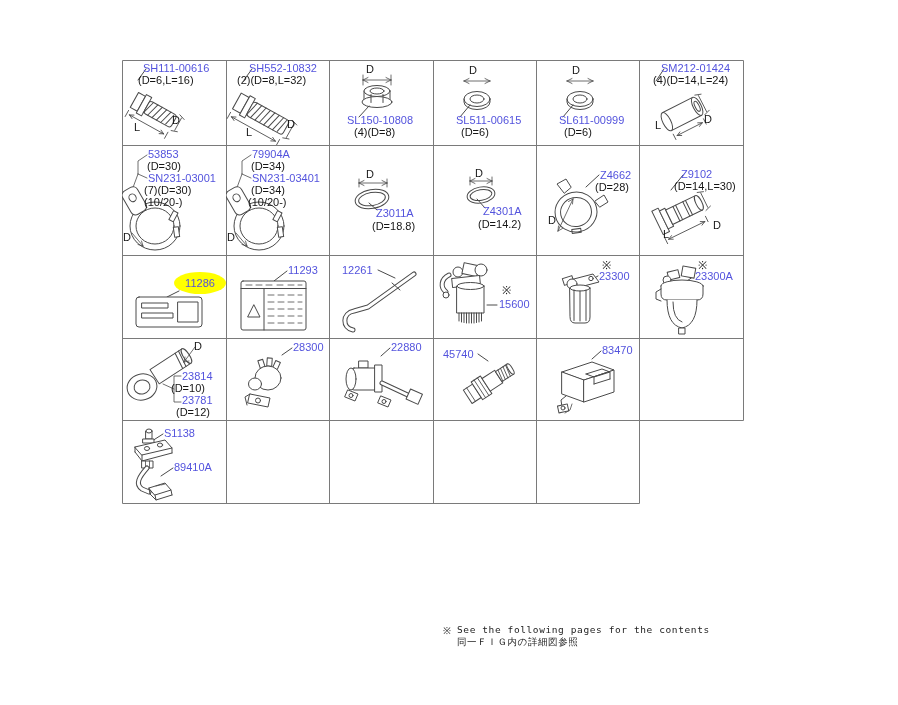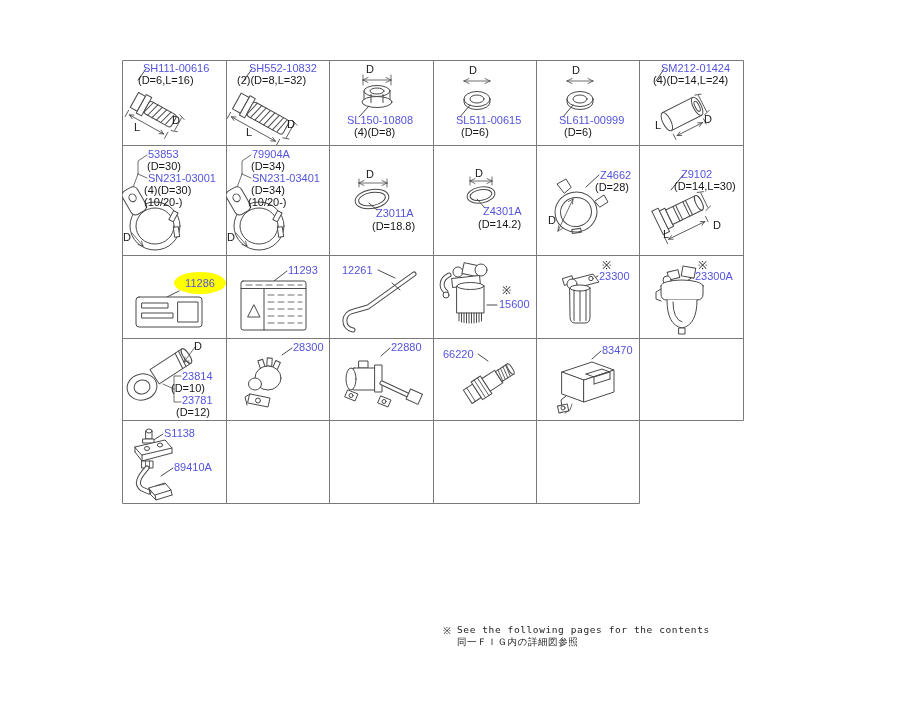--- a/index.html
+++ b/index.html
@@ -139,21 +139,21 @@
       <rect class="fw" x="52" y="82" width="5" height="10" transform="rotate(-8 54 87)"></rect>
       <g transform="rotate(-30 13 56)">
         <rect class="fw" x="4" y="42" width="17" height="27" rx="5"></rect>
         <ellipse cx="12.5" cy="52" rx="3.5" ry="4"></ellipse>
       </g>
       <path class="thin" d="M10 88 L21 101 M21 101 l-1.5 -5 M21 101 l-5 -1.5"></path>
     </svg>
     <span class="p" style="left:26px;top:4px">53853</span>
     <span class="d" style="left:25px;top:16px">(D=30)</span>
     <span class="p" style="left:26px;top:28px">SN231-03001</span>
-    <span class="d" style="left:22px;top:40px">(4)(D=30)</span>
+    <span class="d" style="left:22px;top:40px">(7)(D=30)</span>
     <span class="d" style="left:22px;top:52px">(10/20-)</span>
     <span class="d" style="left:1px;top:87px">D</span>
   </div>
 
   <div class="cell" style="left:226px;top:145px;width:103px;height:110px">
     <svg class="art" width="103" height="110">
       <path class="thin" d="M25 10 L16 16 V29 M25 33 L16 29 M16 29 L9 48"></path>
       <ellipse class="fw" cx="33" cy="81" rx="25" ry="24"></ellipse>
       <ellipse class="fw" cx="33" cy="81" rx="19" ry="18"></ellipse>
       <rect class="fw" x="49" y="66" width="5" height="10" transform="rotate(28 51 71)"></rect>
@@ -381,21 +381,21 @@
         <rect class="fw" x="-29" y="-8" width="11" height="16"></rect>
         <path class="thin" d="M-25 -8 V8"></path>
         <rect class="fw" x="-18" y="-10.5" width="11" height="21"></rect>
         <path class="thin" d="M-14.5 -10.5 V10.5 M-10.5 -10.5 V10.5"></path>
         <rect class="fw" x="-7" y="-7.5" width="15" height="15"></rect>
         <rect class="fw" x="8" y="-6" width="14" height="12"></rect>
         <path class="thin" d="M11 -6 l-2 12 M14 -6 l-2 12 M17 -6 l-2 12 M20 -6 l-2 12"></path>
         <ellipse class="fw" cx="22" cy="0" rx="2" ry="6"></ellipse>
       </g>
     </svg>
-    <span class="p" style="left:10px;top:11px">66220</span>
+    <span class="p" style="left:10px;top:11px">45740</span>
   </div>
 
   <div class="cell" style="left:536px;top:338px;width:104px;height:82px">
     <svg class="art" width="104" height="82">
       <path d="M65 13 L56 21"></path>
       <polygon class="fw" points="26,34 56,24 78,32 48,42"></polygon>
       <polygon class="fw" points="26,34 48,42 48,64 26,56"></polygon>
       <polygon class="fw" points="48,42 78,32 78,54 48,64"></polygon>
       <polyline points="50,36 66,31 74,34 58,39 50,36"></polyline>
       <path d="M58 39 V46 M74 34 V41 M58 46 L74 41"></path>

